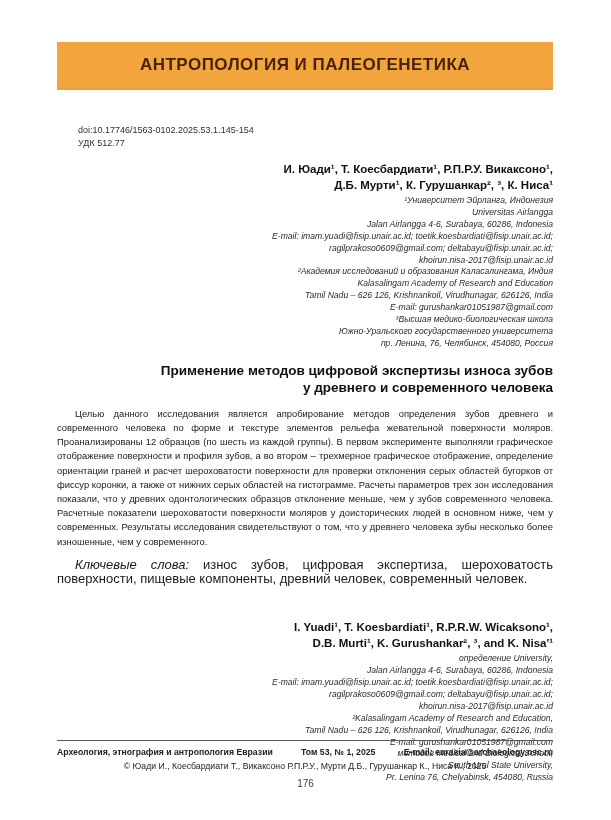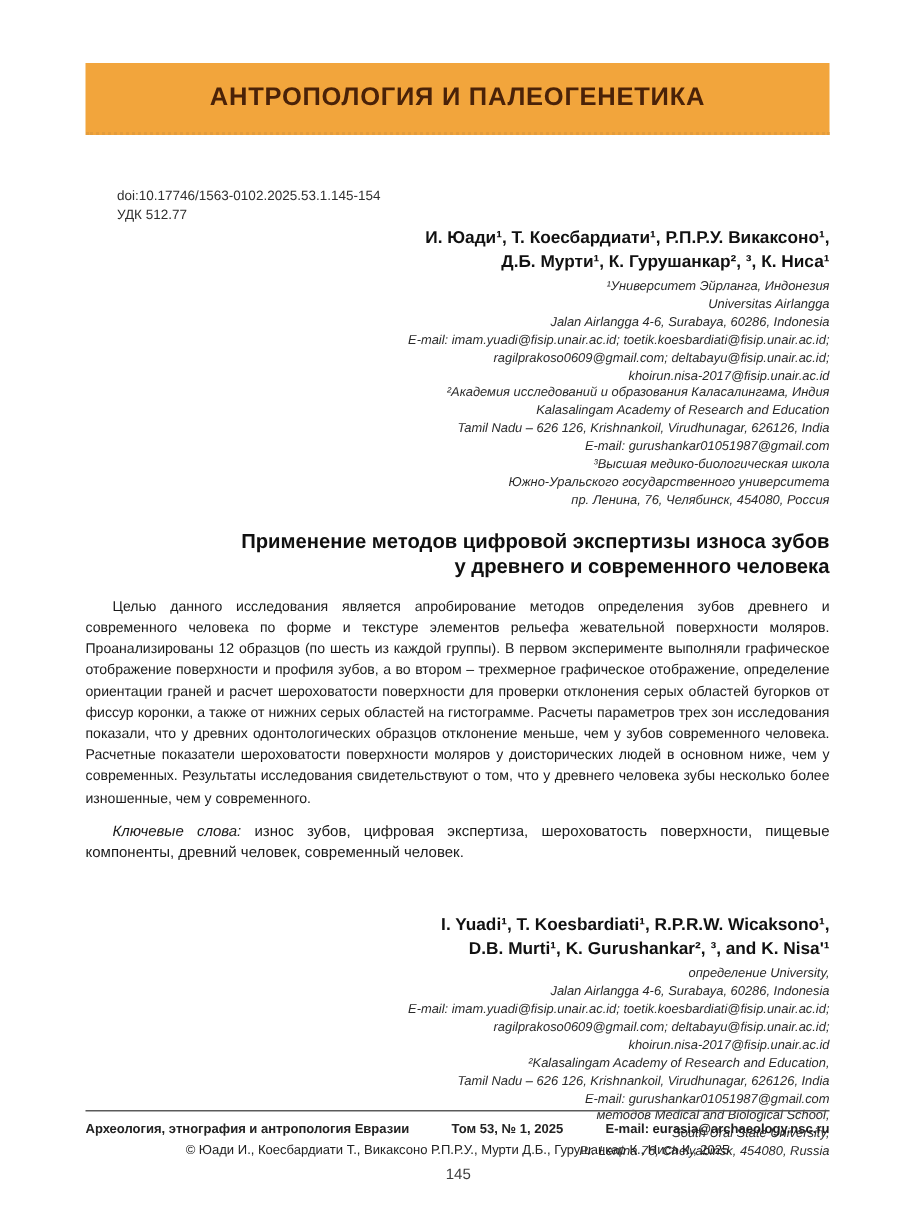--- a/index.html
+++ b/index.html
@@ -47,21 +47,21 @@
   
   .meta{
     margin-top:34px;
     margin-left:21px;
     font-size:9px;
     line-height:12.5px;
     color:var(--ink-soft);
   }
   
   .authors{
-    margin-top:3px;
+    margin-top:13px;
     text-align:right;
     font-weight:bold;
     font-size:11.5px;
     line-height:15.5px;
     color:#111;
   }
   .affils{
     margin-top:2px;
     text-align:right;
     font-style:italic;
@@ -82,21 +82,21 @@
   .abstract{
     margin:11px 0 0 0;
     font-size:9.4px;
     line-height:14.2px;
     text-align:justify;
     text-indent:18px;
     color:#1a1a1a;
   }
   .keywords{
     margin:9px 0 0 0;
-    font-size:10px;
+    font-size:13px;
     line-height:14.2px;
     text-align:justify;
     text-indent:18px;
     color:#1a1a1a;
   }
   .keywords .kw-label{font-style:italic;}
   
   .authors-en{margin-top:34px;}
   
   .footer{
@@ -200,14 +200,14 @@
 
   <div class="footer">
     <div class="footer-row">
       <span>Археология, этнография и антропология Евразии</span>
       <span>Том 53, № 1, 2025</span>
       <span>E-mail: eurasia@archaeology.nsc.ru</span>
     </div>
     <div class="footer-copy">© Юади И., Коесбардиати Т., Викаксоно Р.П.Р.У., Мурти Д.Б., Гурушанкар К., Ниса К., 2025</div>
   </div>
 
-  <div class="page-number">145</div>
+  <div class="page-number">176</div>
 </div>
 
 </body></html>

